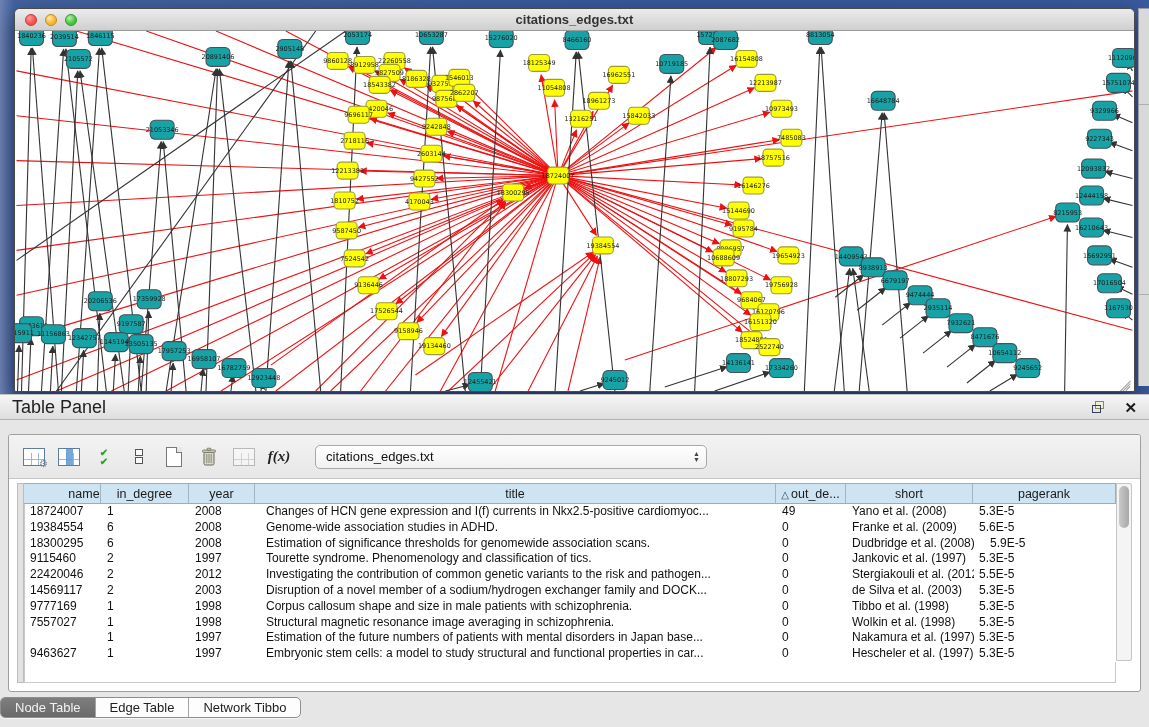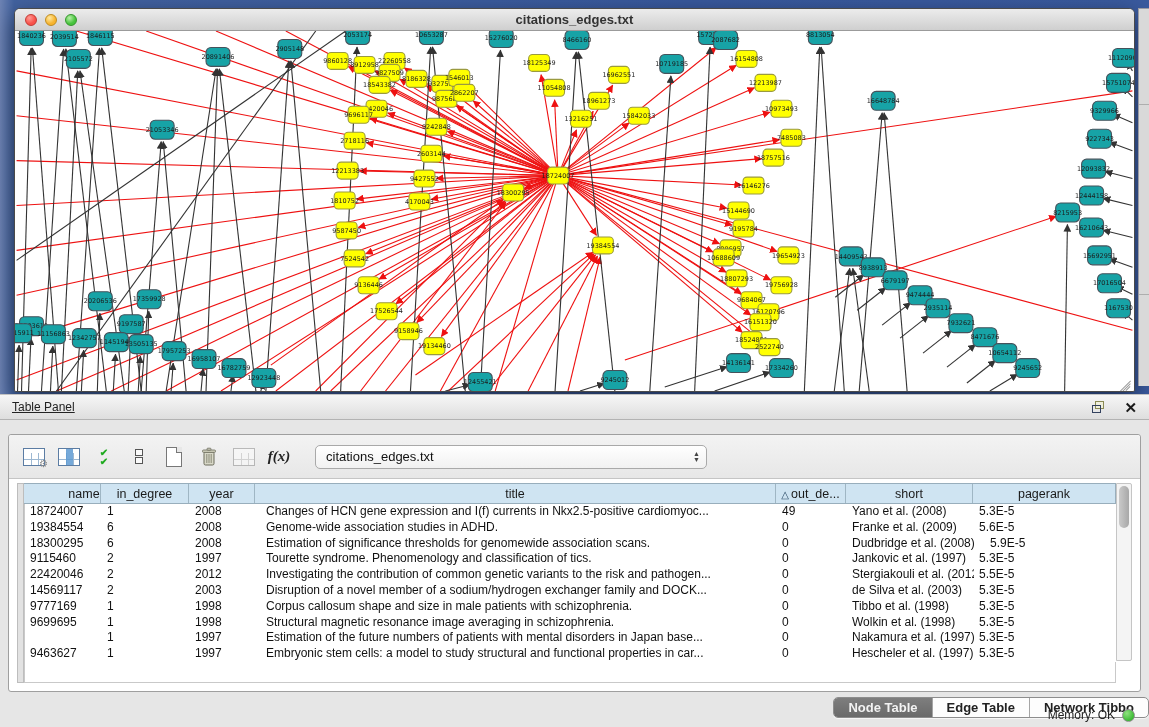--- a/index.html
+++ b/index.html
@@ -31,21 +31,21 @@
   .grip { position:absolute; right:2px; bottom:2px; width:14px; height:14px; }
   .grip div { position:absolute; background:#9a9a9a; height:1px; transform:rotate(-45deg); }
   .grip .g1 { width:16px; left:-1px; top:11px; } .grip .g2 { width:11px; left:3px; top:12px; }
   .grip .g3 { width:6px; left:7px; top:13px; }
 
   
   .table-panel { position:absolute; left:0; top:394px; width:1149px; height:333px; background:#e6e6e6; }
   .panel-header { height:26px; background:linear-gradient(#f6f6f6,#dedede);
     border-top:1px solid #c2c2c2; border-bottom:1px solid #b3b3b3;
     display:flex; align-items:center; padding:0 12px; }
-  .panel-header .ph-title { font-size:12px; color:#222; flex:1;text-decoration:underline; }
+  .panel-header .ph-title { font-size:18px; color:#222; flex:1; }
   .float-ico { position:relative; width:14px; height:13px; margin-right:18px; cursor:pointer; }
   .float-ico .sq1 { position:absolute; left:3px; top:0; width:9px; height:8px; border:1px solid #8a8a54; background:#efefdc; }
   .float-ico .sq2 { position:absolute; left:0; top:4px; width:9px; height:8px; border:1px solid #33415e; background:transparent; }
   .close-ico { font-size:15px; font-weight:bold; color:#1a1a1a; cursor:pointer; line-height:13px; }
 
   .panel-box { position:absolute; left:8px; top:40px; width:1133px; height:258px;
     background:#fff; border:1px solid #9f9f9f; border-radius:3px; }
   .toolbar { height:44px; background:linear-gradient(#f3f3f3,#e7e7e7);
     border-bottom:1px solid #c5c5c5; display:flex; align-items:center; padding-left:12px; border-radius:3px 3px 0 0; }
   .tb-ico { width:26px; height:26px; margin-right:9px; display:flex; align-items:center;
@@ -68,21 +68,21 @@
   .rows { border-left:1px solid #c9c9c9; }
   .trow { display:flex; height:15.8px; background:#fff; }
   .tcell { font-size:12px; color:#111; line-height:15.8px; white-space:nowrap; overflow:hidden;
     padding-left:5px; }
   .tcell.title-c { padding-left:10px; }
   .vsb { position:absolute; right:0; top:0; width:16px; height:178px; background:#f4f4f4;
     border:1px solid #c5c5c5; border-radius:0 2px 2px 0; }
   .vsb .thumb { position:absolute; left:2px; top:2px; width:10px; height:42px; background:linear-gradient(90deg,#c9c9c9,#a8a8a8); border-radius:6px; }
   .tbl-bottom { position:absolute; left:7px; right:16px; top:179px; bottom:0; background:#fff; border:1px solid #c9c9c9; border-top:none; }
 
-  .tabsbar { position:absolute; left:0; top:303px; width:1149px; height:24px; display:flex; justify-content:flex-end;font-weight:bold; }
+  .tabsbar { position:absolute; left:0; top:303px; width:1149px; height:24px; display:flex; justify-content:flex-start; }
   .tabgrp { display:flex; height:21px; border:1px solid #8d8d8d; border-radius:5px; overflow:hidden;
     background:#fdfdfd; box-shadow:0 1px 1px rgba(255,255,255,.7); }
   .tab { font-size:13px; padding:0 14px; line-height:20px; color:#222; border-right:1px solid #a5a5a5; cursor:pointer; }
   .tab:last-child { border-right:none; }
   .tab.active { background:linear-gradient(#7e7e7e,#6a6a6a); color:#f2f2f2; }
 
   .statusbar { position:absolute; left:0; bottom:0; width:1149px; height:24px;
     display:flex; align-items:center; justify-content:flex-end; padding-right:14px; }
   .mem-label { font-size:12px; color:#222; margin-right:7px; }
   .mem-dot { width:13px; height:13px; border-radius:50%; border:1px solid #8e8e8e;
@@ -836,21 +836,21 @@
               <div class="trow">
                 <div class="tcell" style="width: 77px;">9777169</div>
                 <div class="tcell" style="width: 88px;">1</div>
                 <div class="tcell" style="width: 66px;">1998</div>
                 <div class="tcell title-c" style="width: 521px;">Corpus callosum shape and size in male patients with schizophrenia.</div>
                 <div class="tcell" style="width: 70px;">0</div>
                 <div class="tcell" style="width: 127px;">Tibbo et al. (1998)</div>
                 <div class="tcell" style="width: 142px;">5.3E-5</div>
               </div>
               <div class="trow">
-                <div class="tcell" style="width: 77px;">9699695</div>
+                <div class="tcell" style="width: 77px;">7557027</div>
                 <div class="tcell" style="width: 88px;">1</div>
                 <div class="tcell" style="width: 66px;">1998</div>
                 <div class="tcell title-c" style="width: 521px;">Structural magnetic resonance image averaging in schizophrenia.</div>
                 <div class="tcell" style="width: 70px;">0</div>
                 <div class="tcell" style="width: 127px;">Wolkin et al. (1998)</div>
                 <div class="tcell" style="width: 142px;">5.3E-5</div>
               </div>
               <div class="trow">
                 <div class="tcell" style="width: 77px; margin-top: 44px;">9465546</div>
                 <div class="tcell" style="width: 88px;">1</div>
@@ -879,18 +879,14 @@
     </div>
 
     <div class="tabsbar">
       <div class="tabgrp" id="tab-group">
           <div class="tab active">Node Table</div>
           <div class="tab">Edge Table</div>
           <div class="tab">Network Tibbo</div>
         </div>
     </div>
 
-    <div class="statusbar">
-      <span class="mem-label">Memory: OK</span>
-      <span class="mem-dot"></span>
-    </div>
   </div>
 </div>
 
 </body></html>

